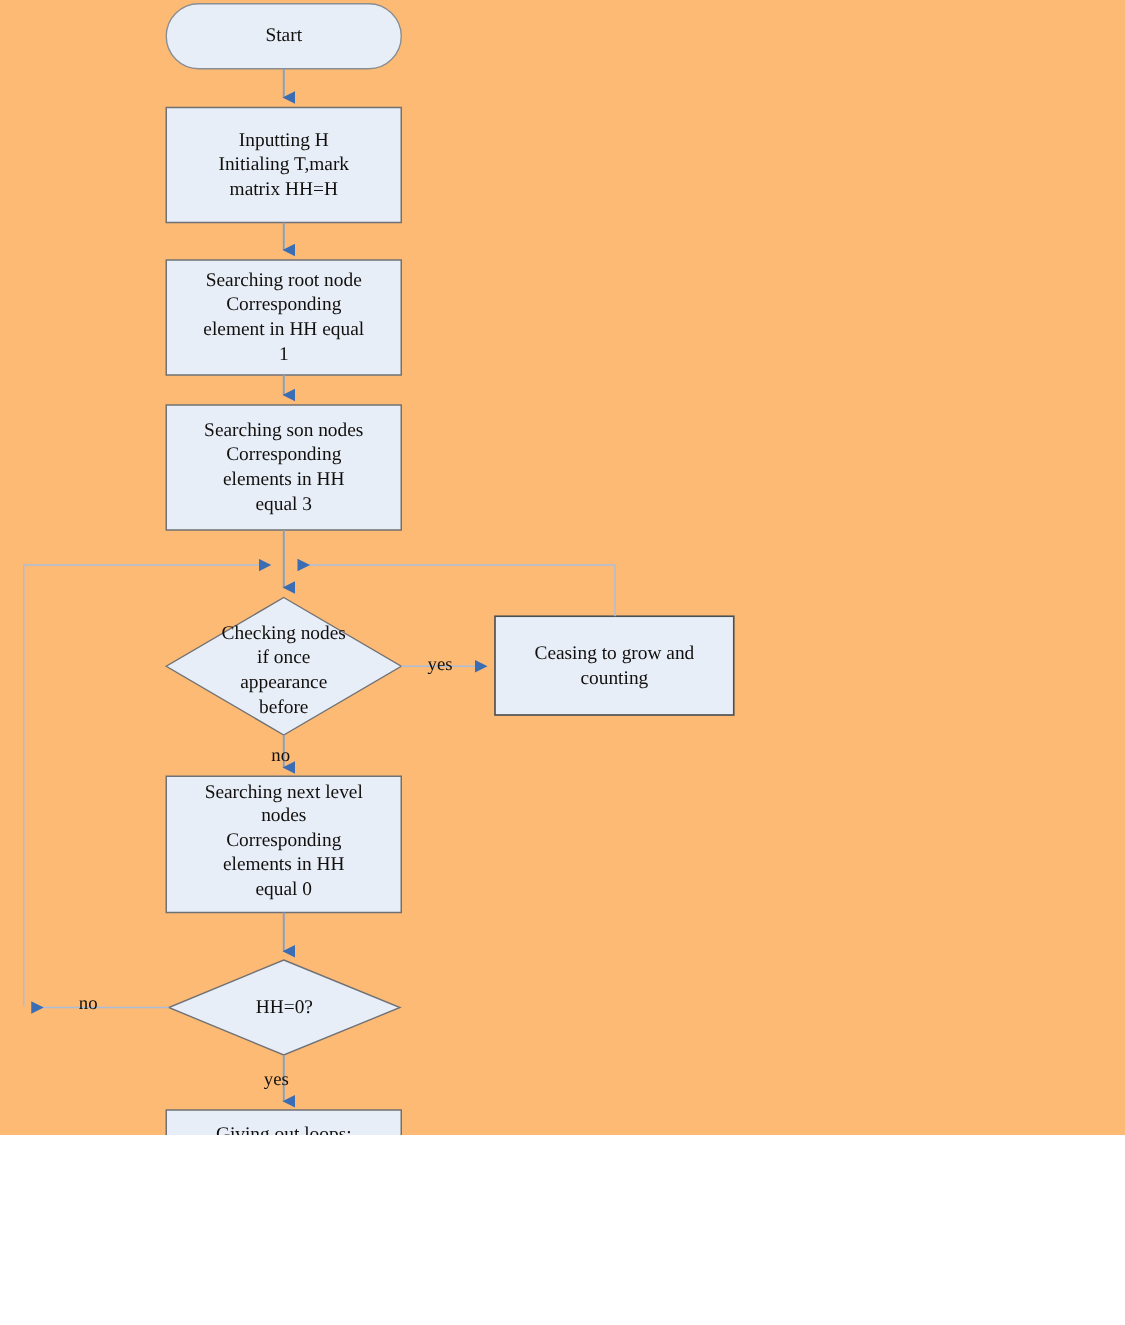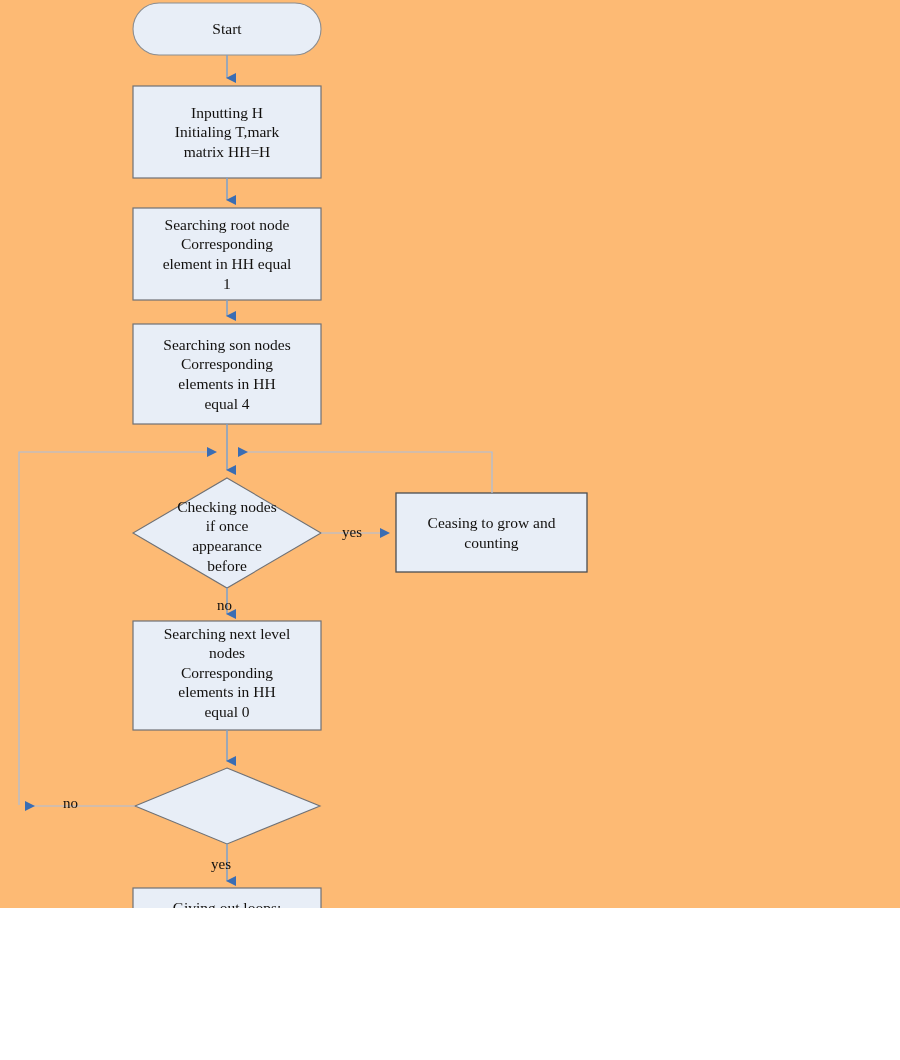--- a/index.html
+++ b/index.html
@@ -164,36 +164,37 @@
 matrix HH=H</div>
 
   <div class="node-label" style="left:129px; top:208px; width:196px; height:92px;">Searching root node
 Corresponding
 element in HH equal
 1</div>
 
   <div class="node-label" style="left:129px; top:324px; width:196px; height:100px;">Searching son nodes
 Corresponding
 elements in HH
-equal 4</div>
+equal 3</div>
 
   <div class="node-label" style="left:396px; top:493px; width:191px; height:79px;">Ceasing to grow and
 counting</div>
 
   <div class="node-label" style="left:133px; top:484px; width:188px; height:104px;">Checking nodes
 if once
 appearance
 before</div>
 
   <div class="node-label" style="left:129px; top:618px; width:196px; height:109px;">Searching next level
 nodes
 Corresponding
 elements in HH
 equal 0</div>
 
+  <div class="node-label" style="left:135px; top:768px; width:185px; height:76px;">HH=0?</div>
 
   <div class="node-label" style="left:133px; top:888px; width:188px; height:79px;">Giving out loops:
 number,paths,
 lengths</div>
 
   <div class="node-label" style="left:145px; top:997px; width:188px; height:52px;margin-top:40px;">End</div>
 
   <div class="edge-label" style="left:342px; top:525px;">yes</div>
 
   <div class="edge-label" style="left:217px; top:598px;">no</div>

